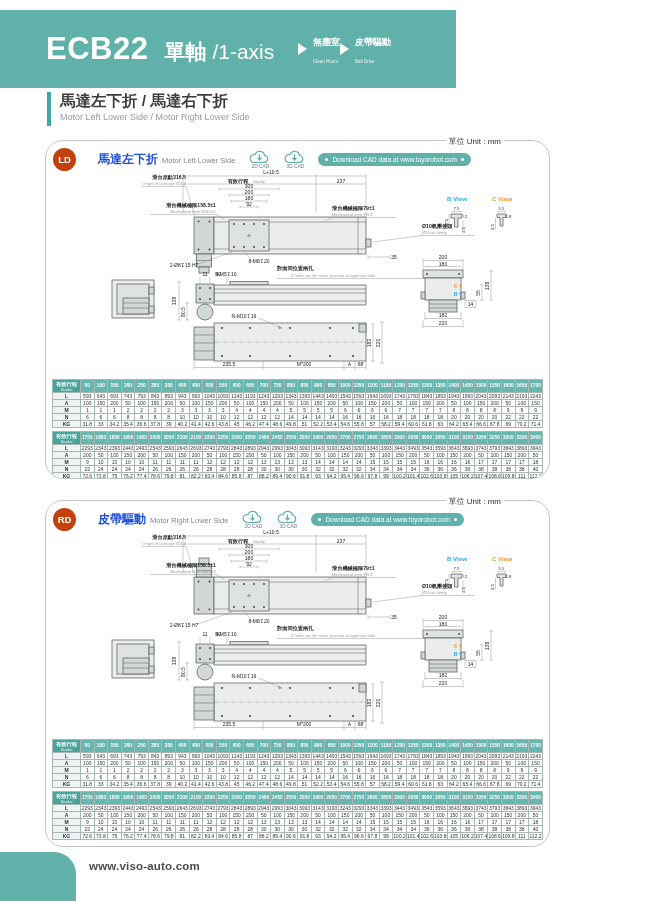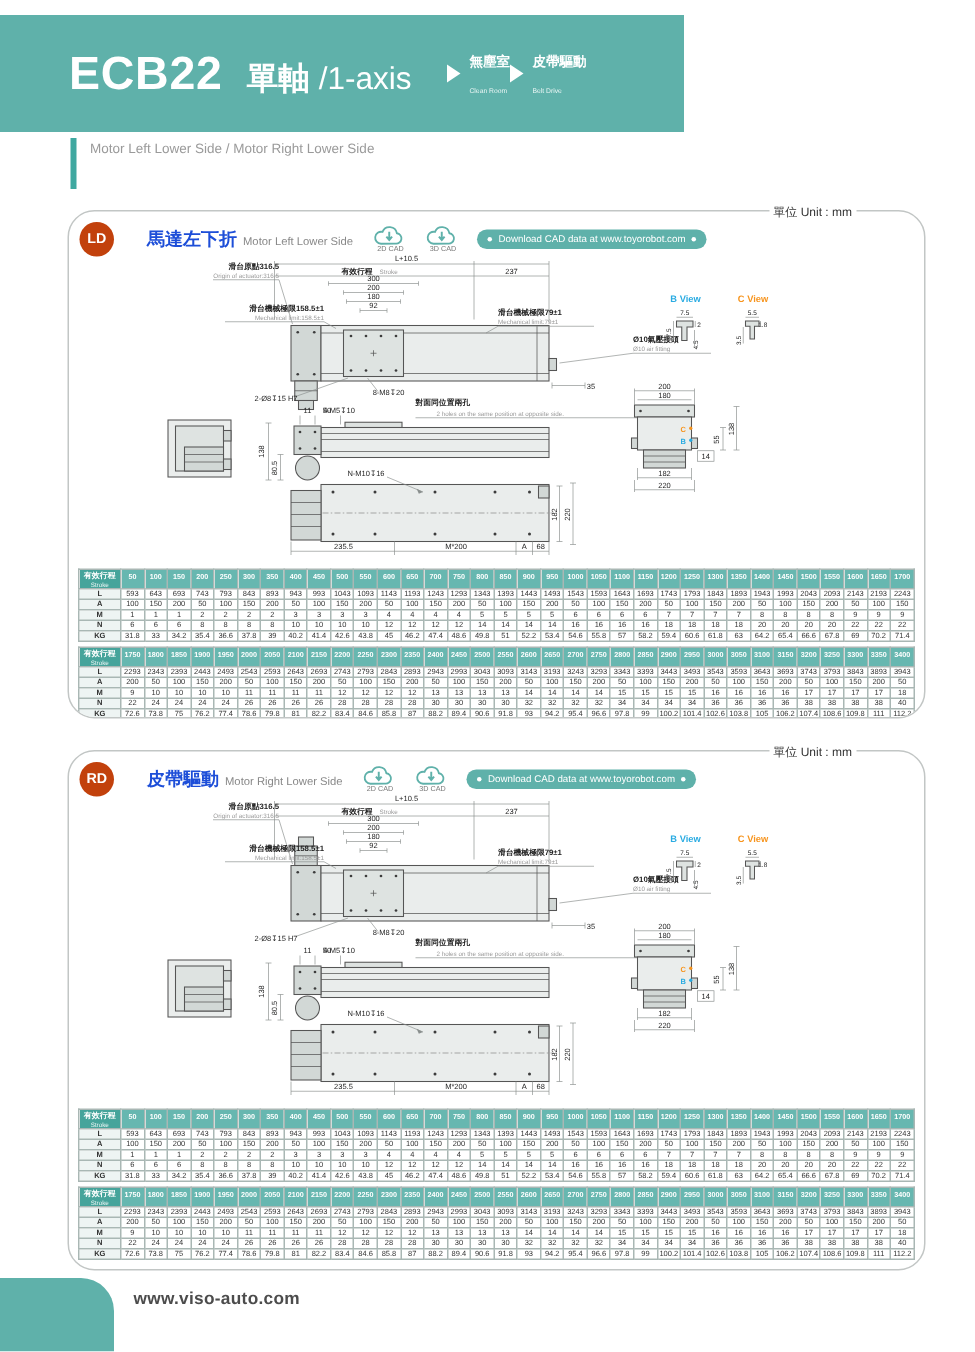--- a/index.html
+++ b/index.html
@@ -16,21 +16,21 @@
   .feature{display:flex;align-items:center;gap:6px;}
   .tri{width:0;height:0;border-left:9px solid #fff;border-top:6px solid transparent;border-bottom:6px solid transparent;}
   .f-zh{font-size:9px;font-weight:bold;color:#fff;line-height:10px;}
   .f-en{font-size:4.5px;color:#eaf6f5;line-height:6px;}
   
   .section-head{position:absolute;top:92px;left:47px;display:flex;gap:9px;}
   .sec-bar{width:4px;height:34px;background:#3fa8a0;}
   .sec-zh{font-size:15.5px;font-weight:bold;color:#3c3c3c;margin:0;line-height:18px;}
   .sec-en{font-size:9px;color:#9a9a9a;margin:2px 0 18px 0;}
   
-  .panel-wrap{position:absolute;left:45px;width:572px;}
+  .panel-wrap{position:absolute;left:45px;width:505px;}
   .pw0{top:137px;height:342px;}
   .pw1{top:497px;height:350px;}
   .unit{position:absolute;top:-1px;right:46px;font-size:8px;color:#333;background:#fff;
         padding:0 3px;z-index:3;}
   .panel{position:absolute;inset:3px 0 0 0;border:1px solid #c2c6c5;border-radius:18px;background:#fff;overflow:hidden;}
   .panel-head{position:absolute;top:5px;left:7px;right:8px;height:26px;display:flex;align-items:center;}
   .badge{width:23px;height:23px;border-radius:50%;background:#c2410c;color:#fff;font-size:9.5px;
          font-weight:bold;display:flex;align-items:center;justify-content:center;flex:0 0 auto;}
   .ptitle{font-size:12px;font-weight:bold;color:#1d4ed8;margin-left:22px;white-space:nowrap;}
   .psub{font-size:7.5px;color:#888;margin-left:4px;margin-top:3px;white-space:nowrap;}
@@ -94,20 +94,21 @@
       <span class="tri"></span>
       <span><span class="f-zh">皮帶驅動</span><br>
       <span class="f-en">Belt Drive</span></span>
     </div>
   </div>
 </header>
 
 <section class="section-head">
   <div class="sec-bar"></div>
   <div>
+    <h2 class="sec-zh">馬達左下折 / 馬達右下折</h2>
     <p class="sec-en">Motor Left Lower Side / Motor Right Lower Side</p>
   </div>
 </section>
 
 <div id="panels">
 <div class="panel-wrap pw0">
   <div class="unit">單位 Unit : mm</div>
   <div class="panel">
     <div class="panel-head">
       <span class="badge">LD</span>

